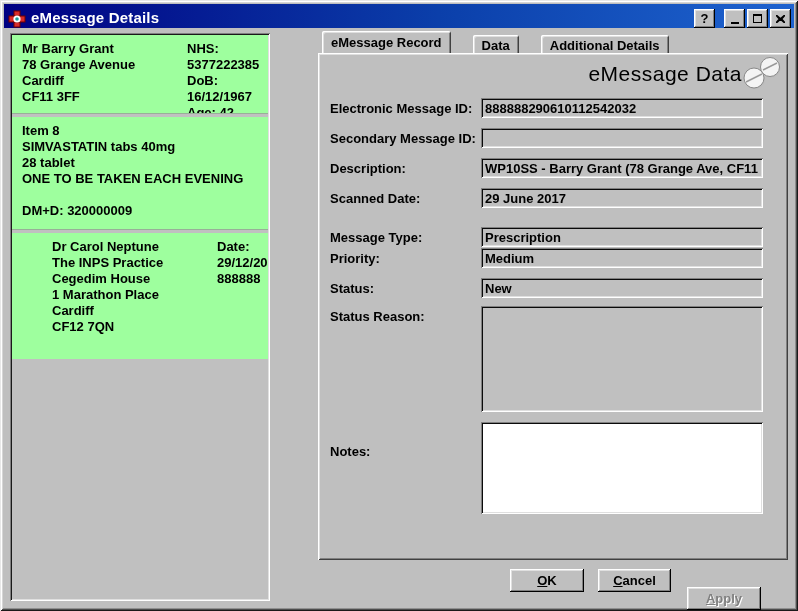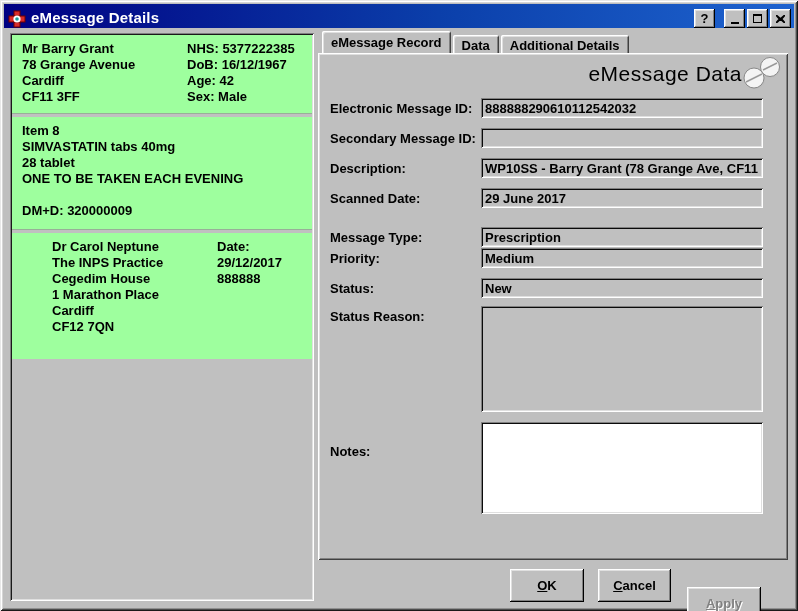--- a/index.html
+++ b/index.html
@@ -29,35 +29,35 @@
     box-shadow: inset -1px -1px 0 #000000, inset 1px 1px 0 #ffffff,
                 inset -2px -2px 0 #808080, inset 2px 2px 0 #dfdfdf;
     display:flex;align-items:center;justify-content:center;cursor:default;
   }
   .tb-btn .q{font-weight:bold;font-size:13px;line-height:1;color:#000;margin-top:-1px;}
   .glyph-min{width:8px;height:2px;background:#000;margin-top:9px;}
   .glyph-max{width:9px;height:9px;border:1px solid #000;border-top-width:2px;}
 
   
   .left-panel{
-    position:absolute;left:10px;top:33px;width:304px;height:568px;background:#c0c0c0;
+    position:absolute;left:10px;top:33px;width:260px;height:568px;background:#c0c0c0;
     box-shadow: inset 1px 1px 0 #808080, inset -1px -1px 0 #ffffff,
                 inset 2px 2px 0 #1a1a1a, inset -2px -2px 0 #dfdfdf;
     padding:2px;
   }
   .gbox{background:#9eff9e;color:#000;font-weight:bold;font-size:13px;line-height:16px;
         padding:6px 10px;overflow:hidden;}
   .gbox-sep{height:4px;border-top:1px solid #98b098;background:#c0c0c0;}
   .two-col{display:flex;}
   .two-col .colL{width:165px;flex:none;}
   .two-col .colR{flex:1;}
   .blank-line{height:16px;}
 
   
-  .tabs{position:absolute;left:322px;top:31px;height:22px;display:flex;align-items:flex-end;z-index:3;}
+  .tabs{position:absolute;left:322px;top:31px;height:22px;display:flex;align-items:flex-end;z-index:3;gap:20px;}
   .tab{
     background:#bfbfbf;font-weight:bold;font-size:13px;color:#000;
     padding:3px 9px 3px 9px;height:18px;margin-right:2px;position:relative;
     border-top-left-radius:2px;border-top-right-radius:2px;
     box-shadow: inset 1px 1px 0 #ffffff, inset -1px 0 0 #404040,
                 inset 2px 2px 0 #dfdfdf, inset -2px 0 0 #808080;
     white-space:nowrap;cursor:default;
   }
   .tab.active{height:22px;padding-top:4px;z-index:4;}
   .tab-page{
@@ -80,21 +80,21 @@
     font-weight:bold;font-size:13px;border:none;outline:none;
     box-shadow: inset 1px 1px 0 #808080, inset -1px -1px 0 #ffffff,
                 inset 2px 2px 0 #0a0a0a, inset -2px -2px 0 #dfdfdf;
   }
   .finput{height:20px;padding:2px 3px 2px 4px;}
   .farea{resize:none;padding:4px 5px;line-height:15px;}
   .farea.white{background:#ffffff;}
 
   
   .btn{
-    position:absolute;top:569px;height:33px;background:#bfbfbf;border:none;padding:0;
+    position:absolute;top:569px;height:23px;background:#bfbfbf;border:none;padding:0;
     box-shadow: inset -1px -1px 0 #000000, inset 1px 1px 0 #ffffff,
                 inset -2px -2px 0 #808080, inset 2px 2px 0 #dfdfdf;
     font-weight:bold;font-size:13px;color:#000;cursor:default;
   }
   .btn .cap{display:block;width:100%;text-align:center;}
   .btn .cap::first-letter{text-decoration:underline;}
   .btn:disabled{color:#808080;text-shadow:1px 1px 0 #ffffff;}
   .btn-ok{left:510px;width:74px;}
   .btn-cancel{left:598px;width:73px;}
   .btn-apply{left:687px;width:74px;margin-top:18px;}

